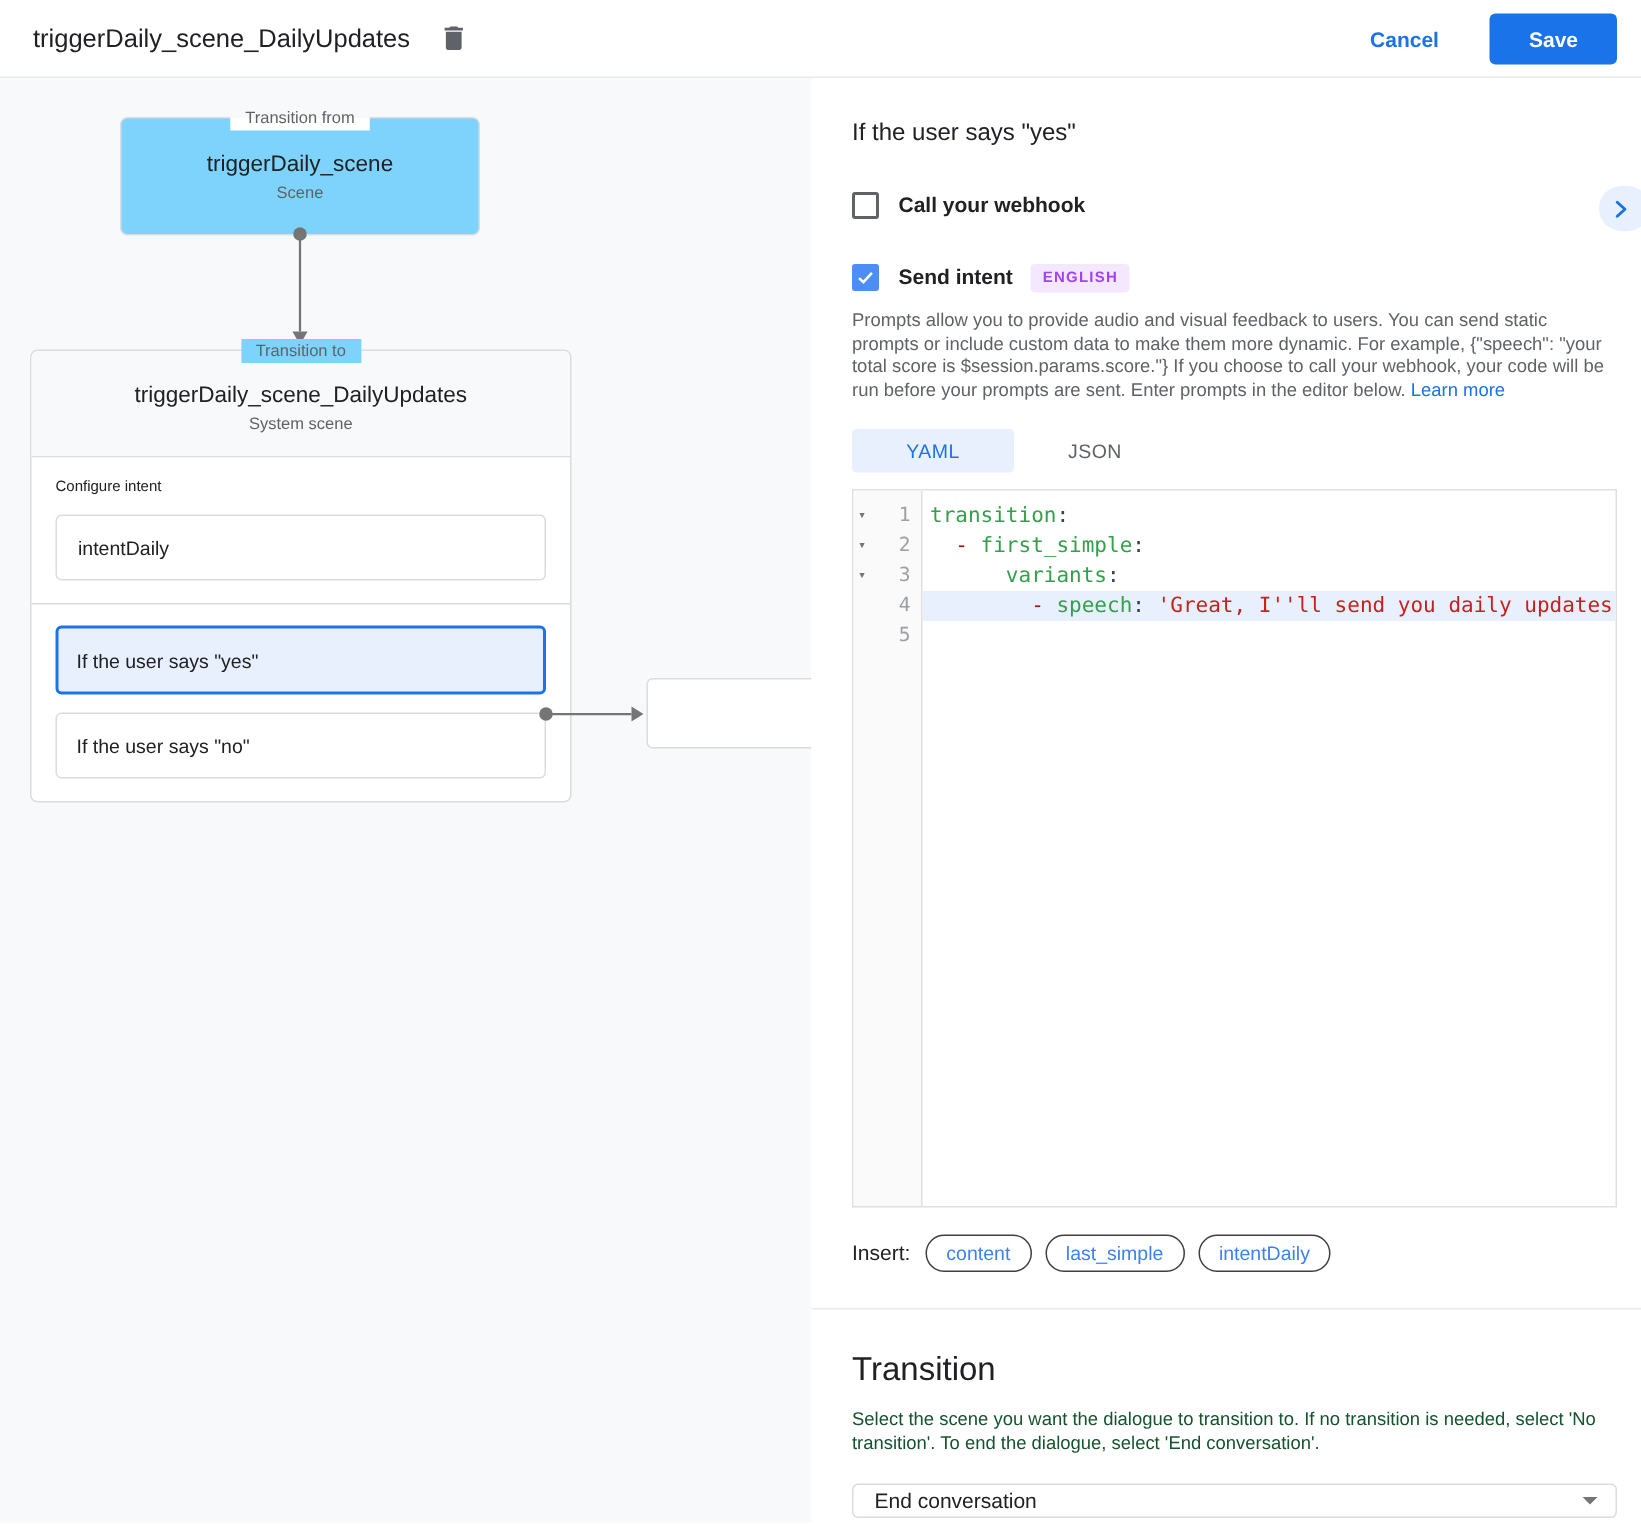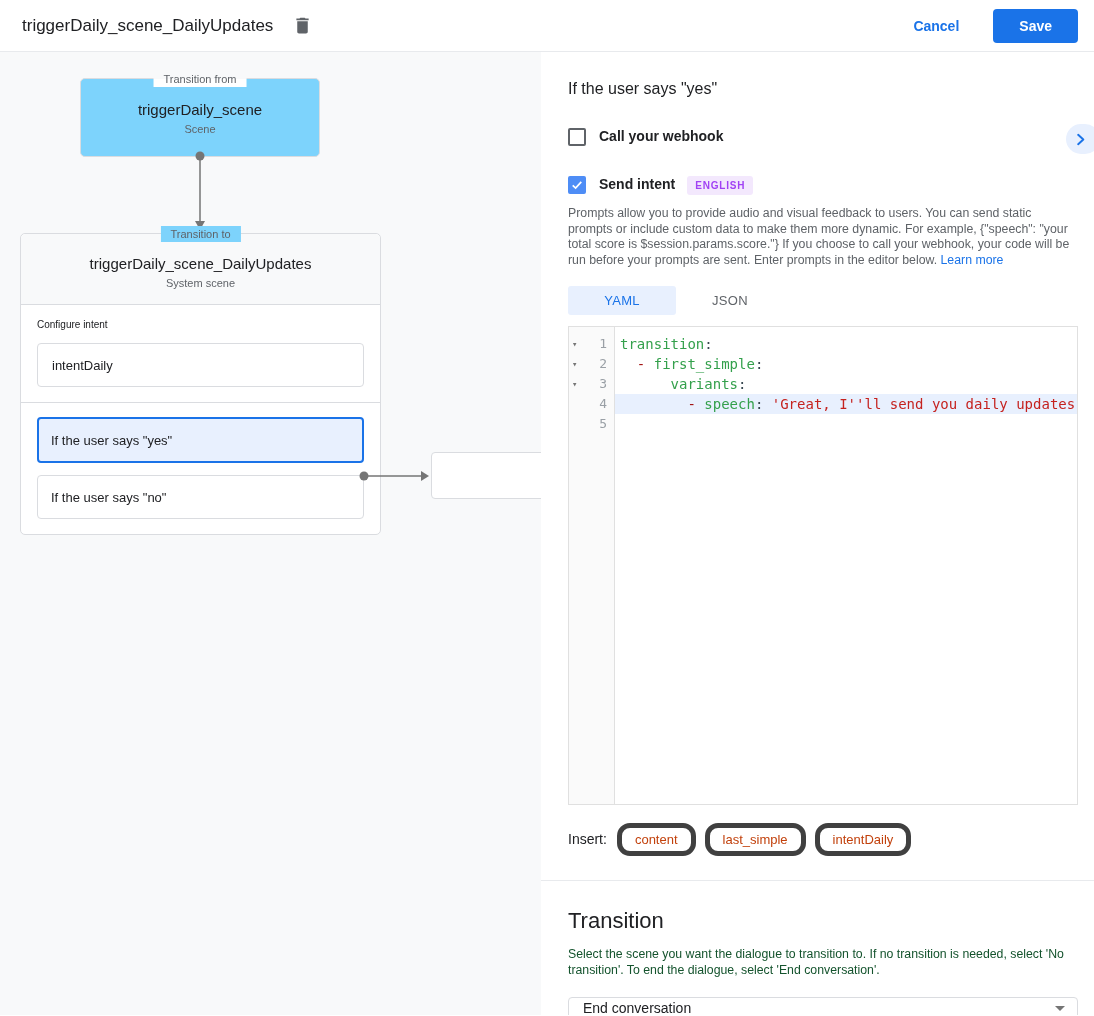--- a/index.html
+++ b/index.html
@@ -75,22 +75,22 @@
   .fold { width:15px; padding-left:3px; font-size:9px; color:#757575; cursor:pointer; }
   .lnum { flex:1; text-align:right; padding-right:7px; font-size:13px; color:#9aa0a6; }
   .codearea { flex:1; padding-top:7px; overflow:hidden; cursor:text; }
   .code-row { height:20px; white-space:pre; padding-left:5px; }
   .code-row.hl { background:#e8f0fe; }
   .tok-key { color:#34a04c; } .tok-str { color:#c5221f; } .tok-dash { color:#a31515; }
   .tok-p { color:#37474f; }
 
   .insert-row { display:flex; align-items:center; margin-top:18px; }
   .insert-label { font-size:14px; color:#202124; margin-right:10px; }
-  .chip { border:5px solid #404040; border-radius:13px; padding:4px 13px; font-size:13px;
-    color:#c2410c; margin-right:9px; background:#fff; cursor:pointer; font-family:inherit; }
+  .chip { border:1px solid #404040; border-radius:13px; padding:4px 13px; font-size:13px;
+    color:#3b82f6; margin-right:9px; background:#fff; cursor:pointer; font-family:inherit; }
   .divider { border:none; border-top:1px solid #e8eaed; margin:24px -16px 0 -27px; }
   .trans-title { font-size:22px; font-weight:400; color:#202124; margin-top:27px; }
   .trans-desc { font-size:12.3px; color:#14532d; line-height:16px; margin-top:12px; max-width:520px; }
   .dropdown { margin-top:19px; height:23px; border:1px solid #dadce0; border-radius:4px;
     display:flex; align-items:center; justify-content:space-between; padding:0 12px 0 14px; cursor:pointer; }
   .dd-value { font-size:14px; color:#202124; }
   .caret { width:0; height:0; border-left:5px solid transparent; border-right:5px solid transparent;
     border-top:5.5px solid #757575; }
 </style>
 </head>

